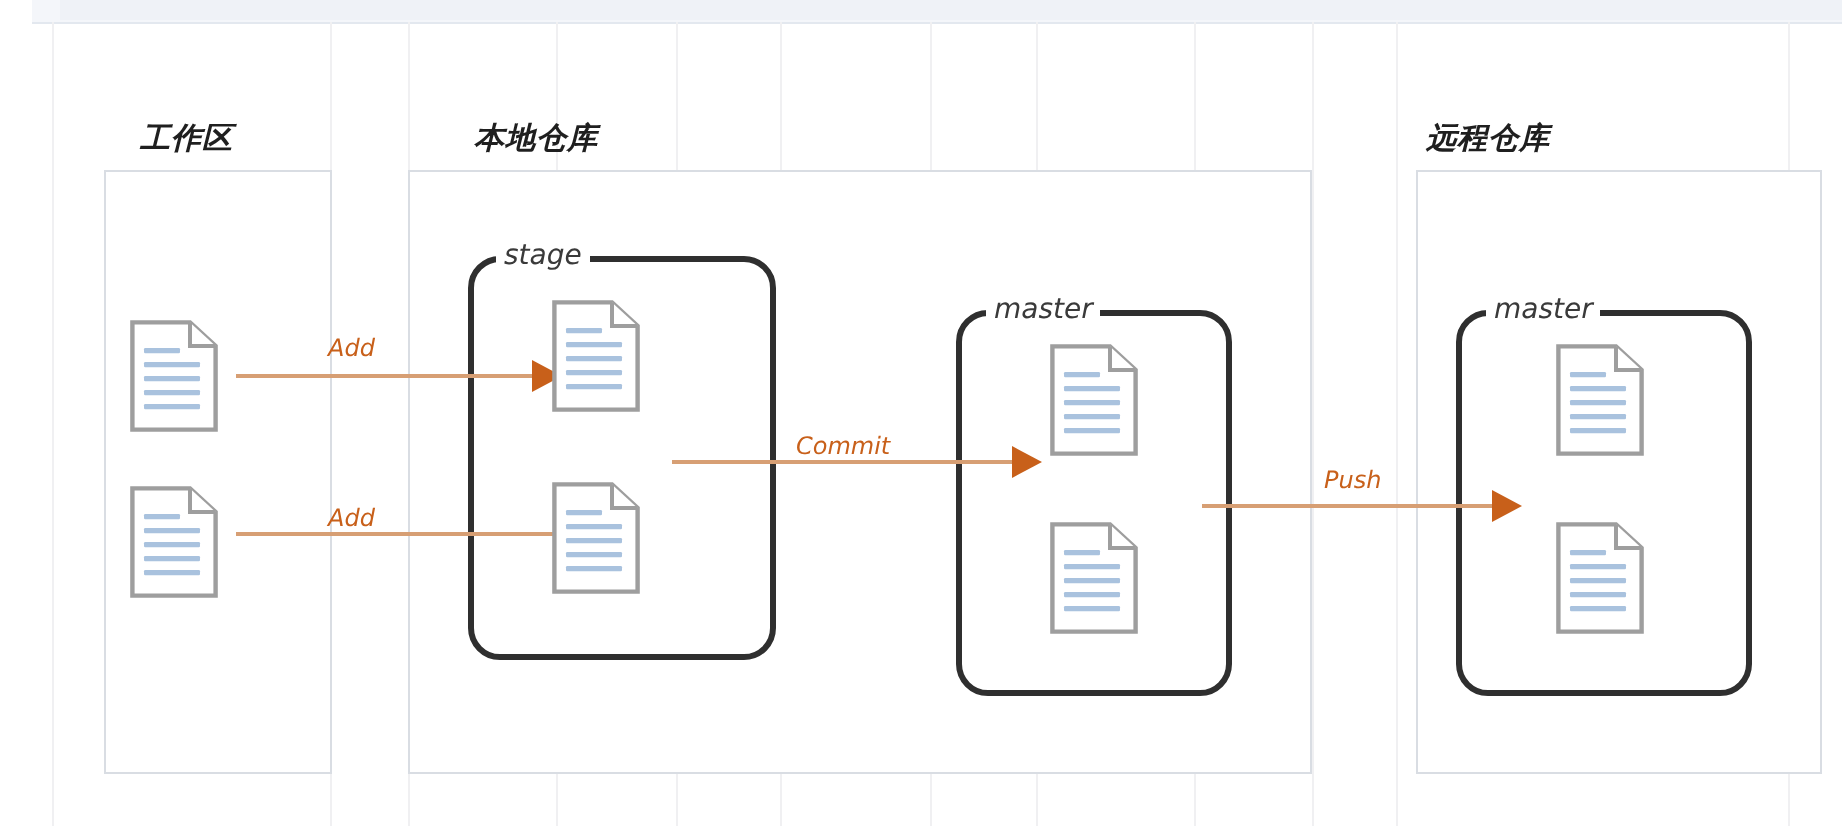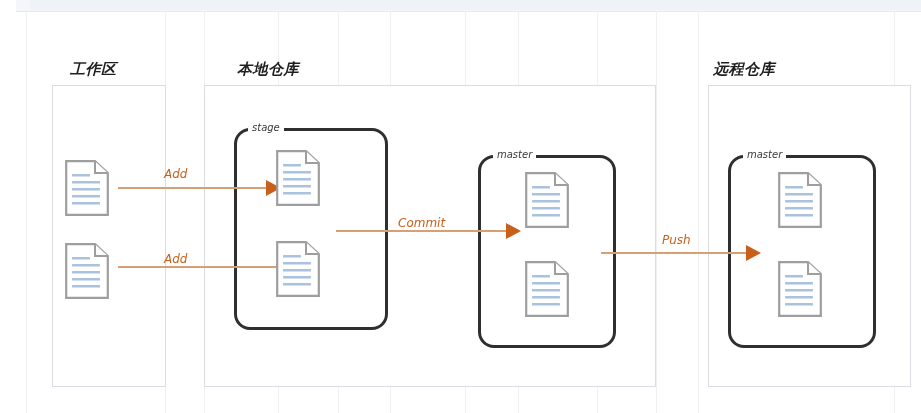--- a/index.html
+++ b/index.html
@@ -52,21 +52,21 @@
     position:absolute;
     box-sizing:border-box;
     border:3px solid #2f2f2f;
     border-radius:16px;
     background:transparent;
   }
   .branch-label{
     position:absolute;
     background:#ffffff;
     padding:0 4px;
-    font-size:10px;
+    font-size:14px;
     line-height:14px;
     color:#3a3a3a;
     font-family:"DejaVu Sans","Liberation Sans",sans-serif;
     white-space:nowrap;
   }
 
   
   .doc{
     position:absolute;
     width:44px;height:56px;

